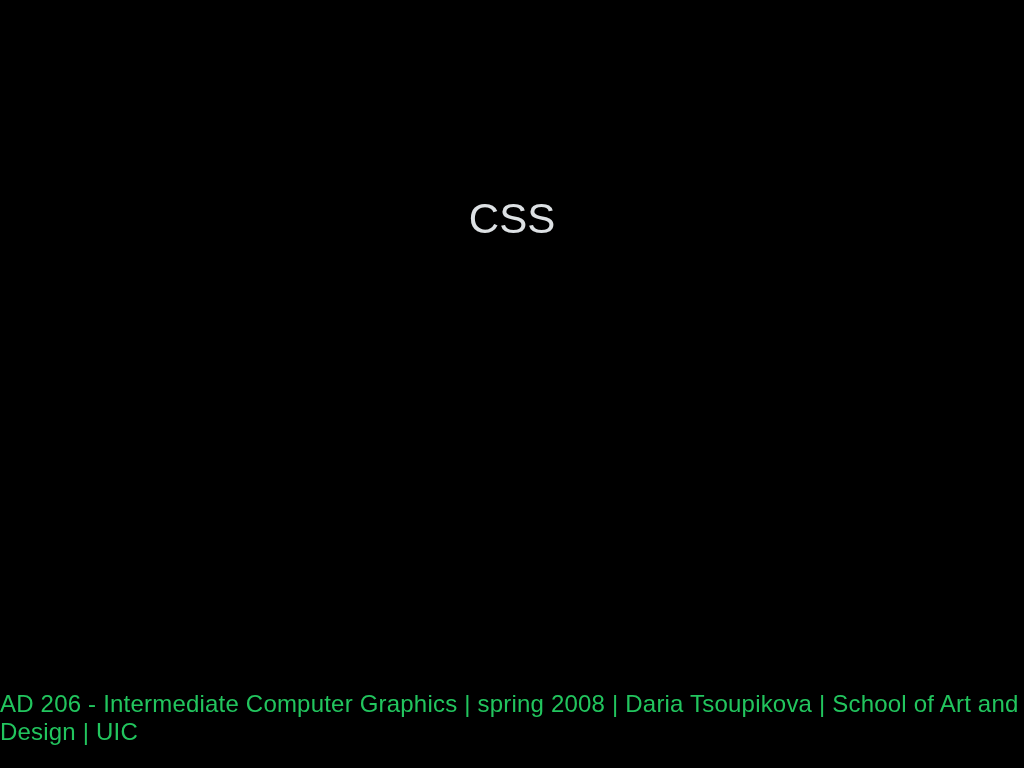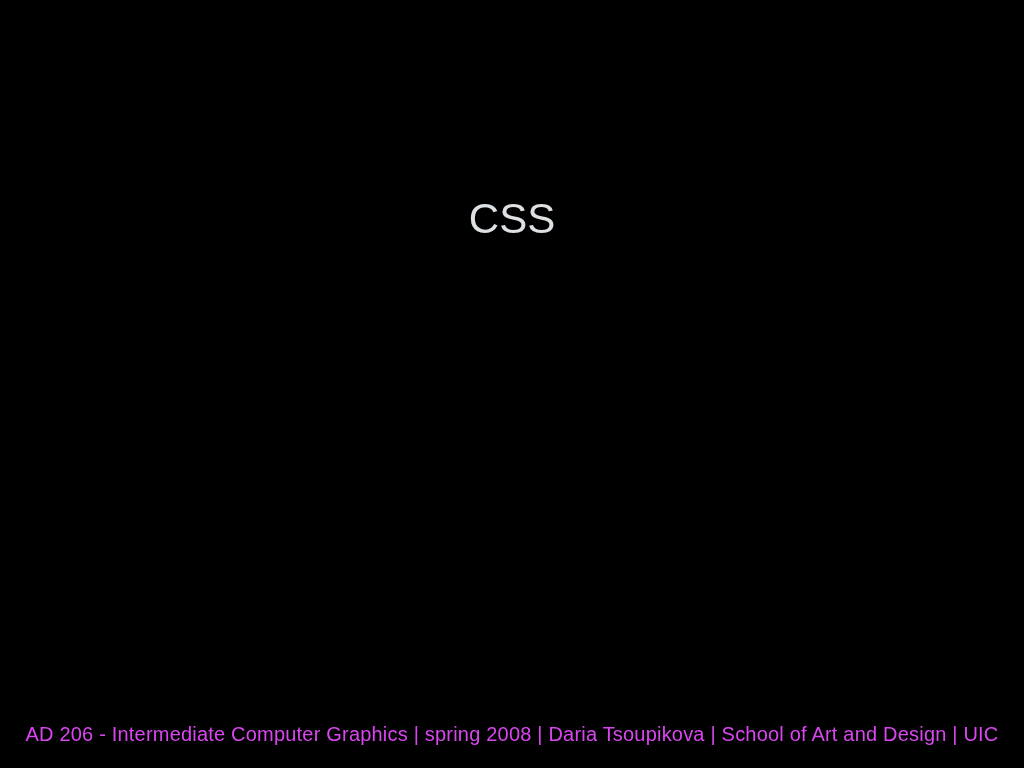--- a/index.html
+++ b/index.html
@@ -37,23 +37,23 @@
       font-size: 42px;
       font-weight: 400;
       margin-top: 65px;
       text-align: center;
     }
     .footer {
       position: absolute;
       bottom: 22px;
       left: 0;
       width: 100%;
-      text-align: center;
-      color: #d946ef;
-      font-size: 20px;
+      text-align: left;
+      color: #22c55e;
+      font-size: 24px;
       font-weight: 400;
       letter-spacing: 0.2px;
     }
   </style>
 </head>
 <body>
 
 <div class="content-area">
   <div class="title-line-1">CSS</div>
 </div>

